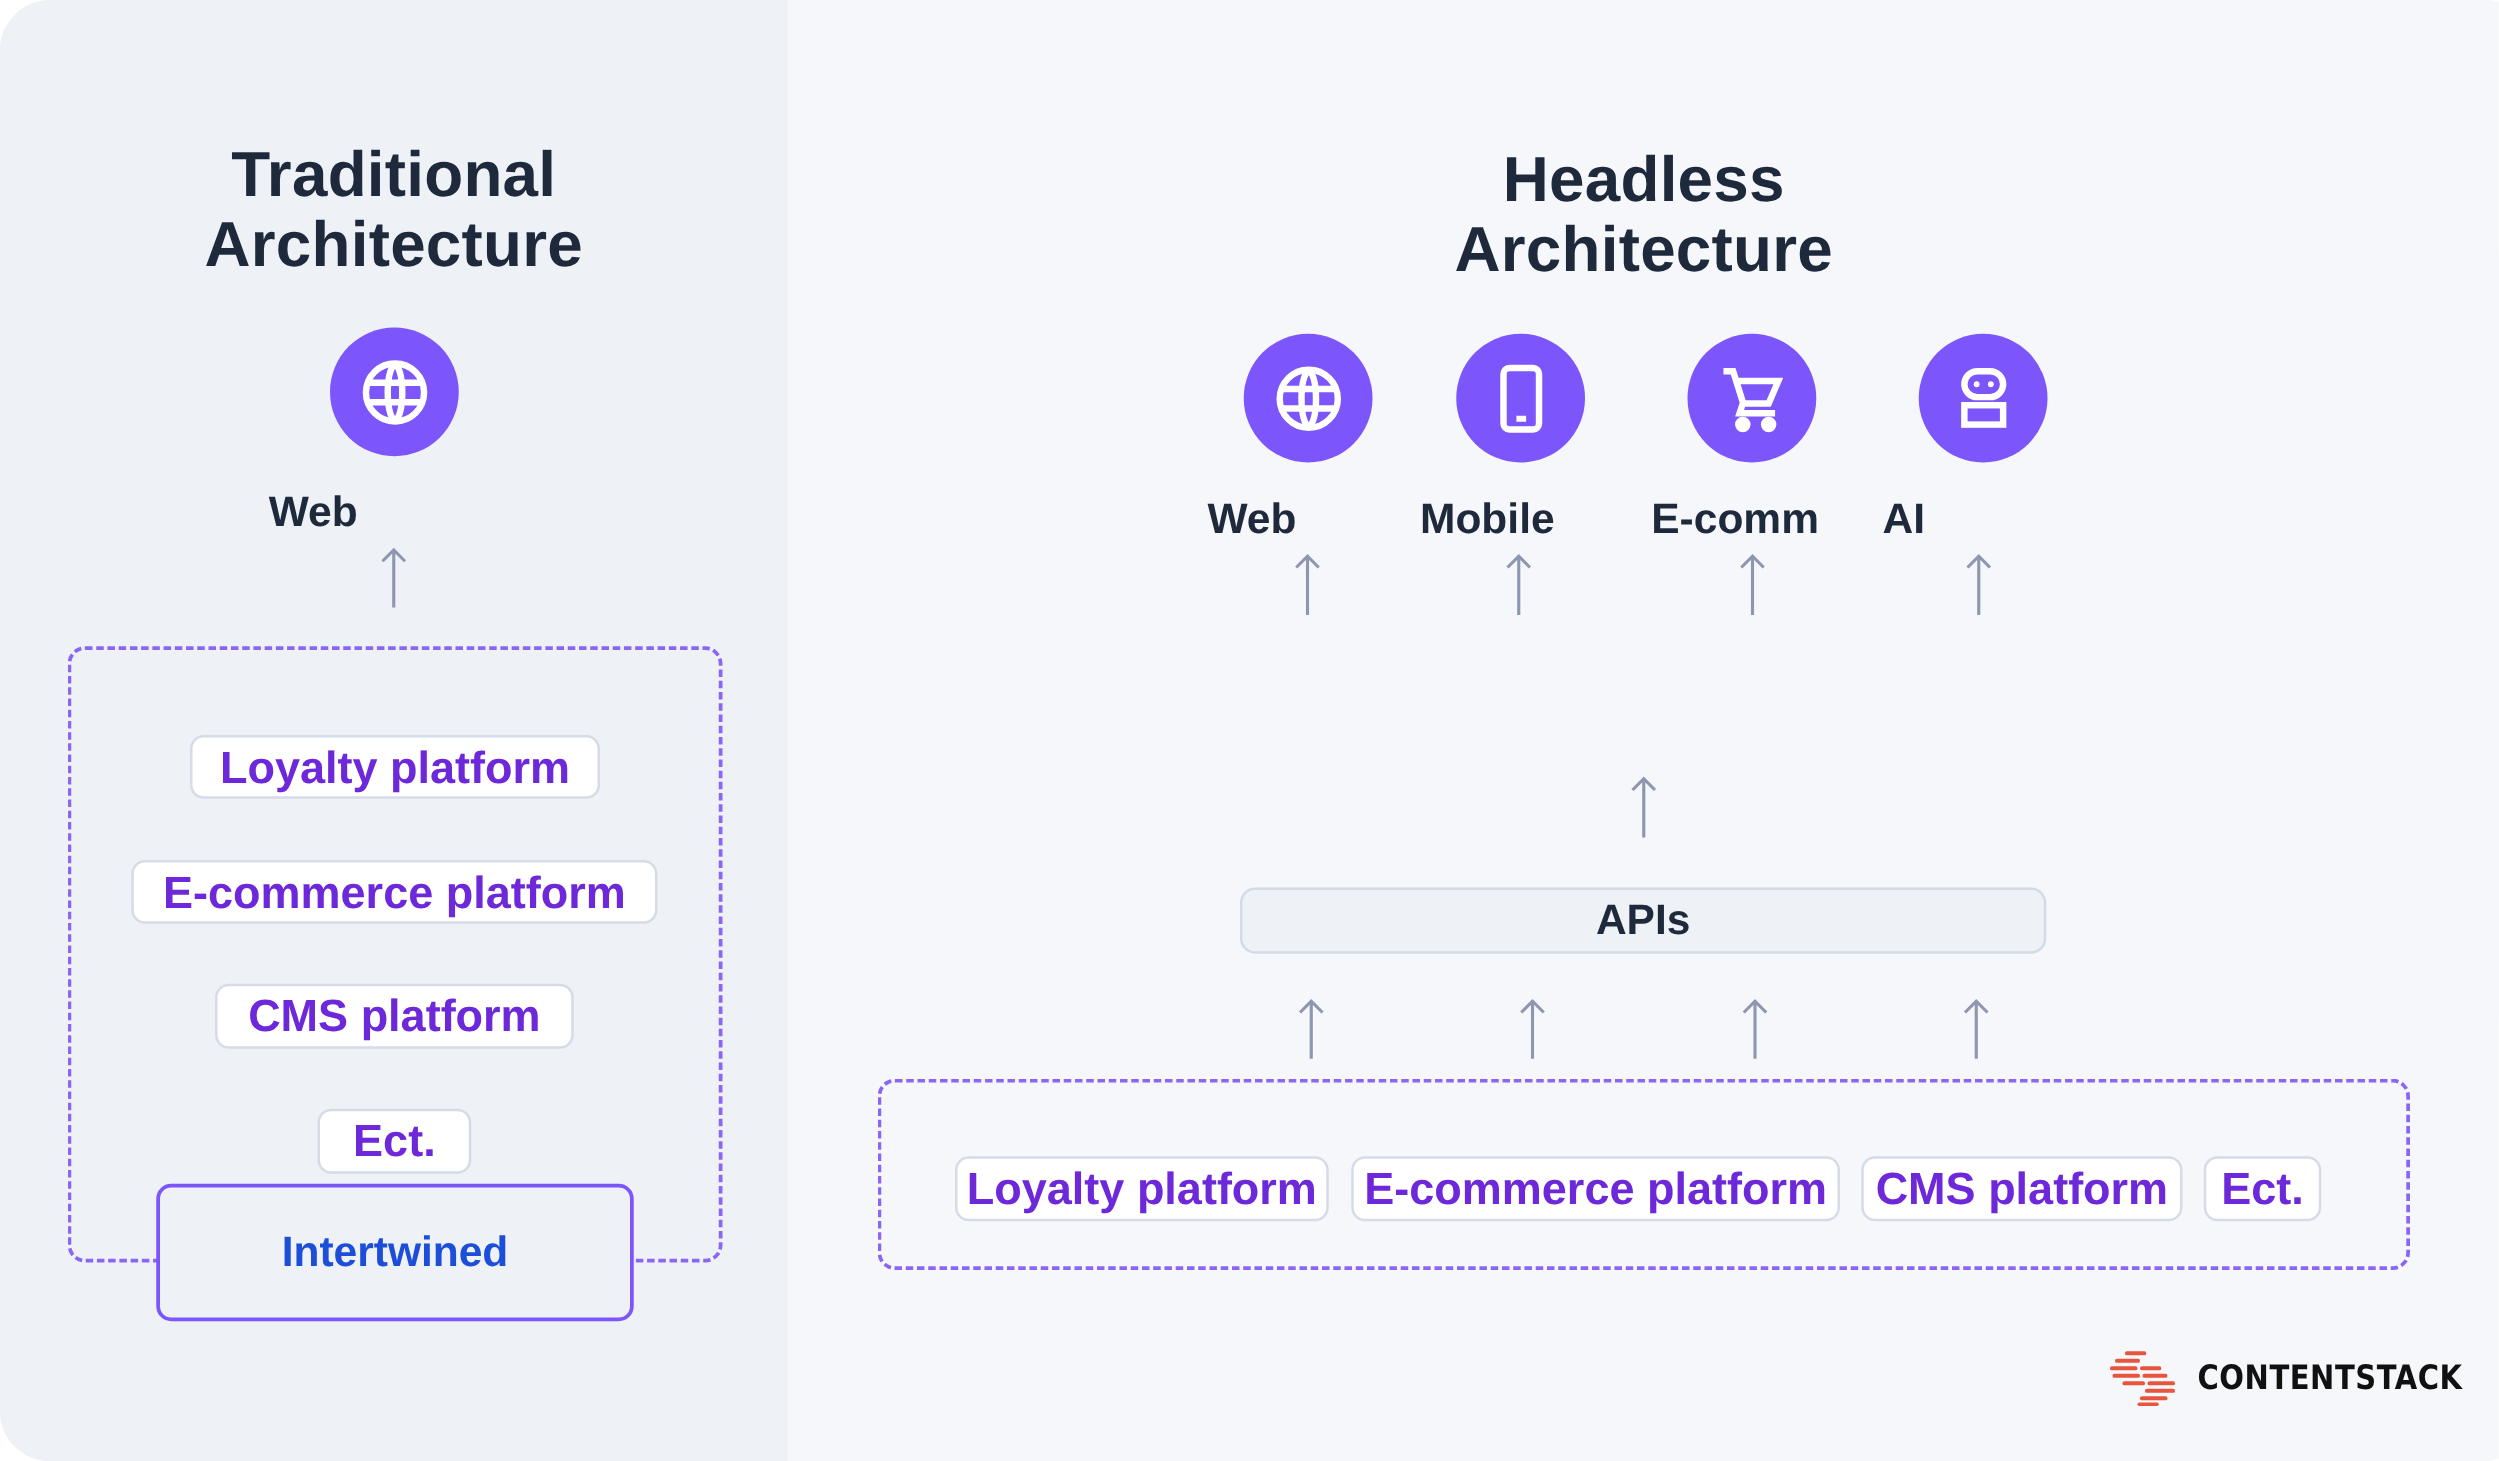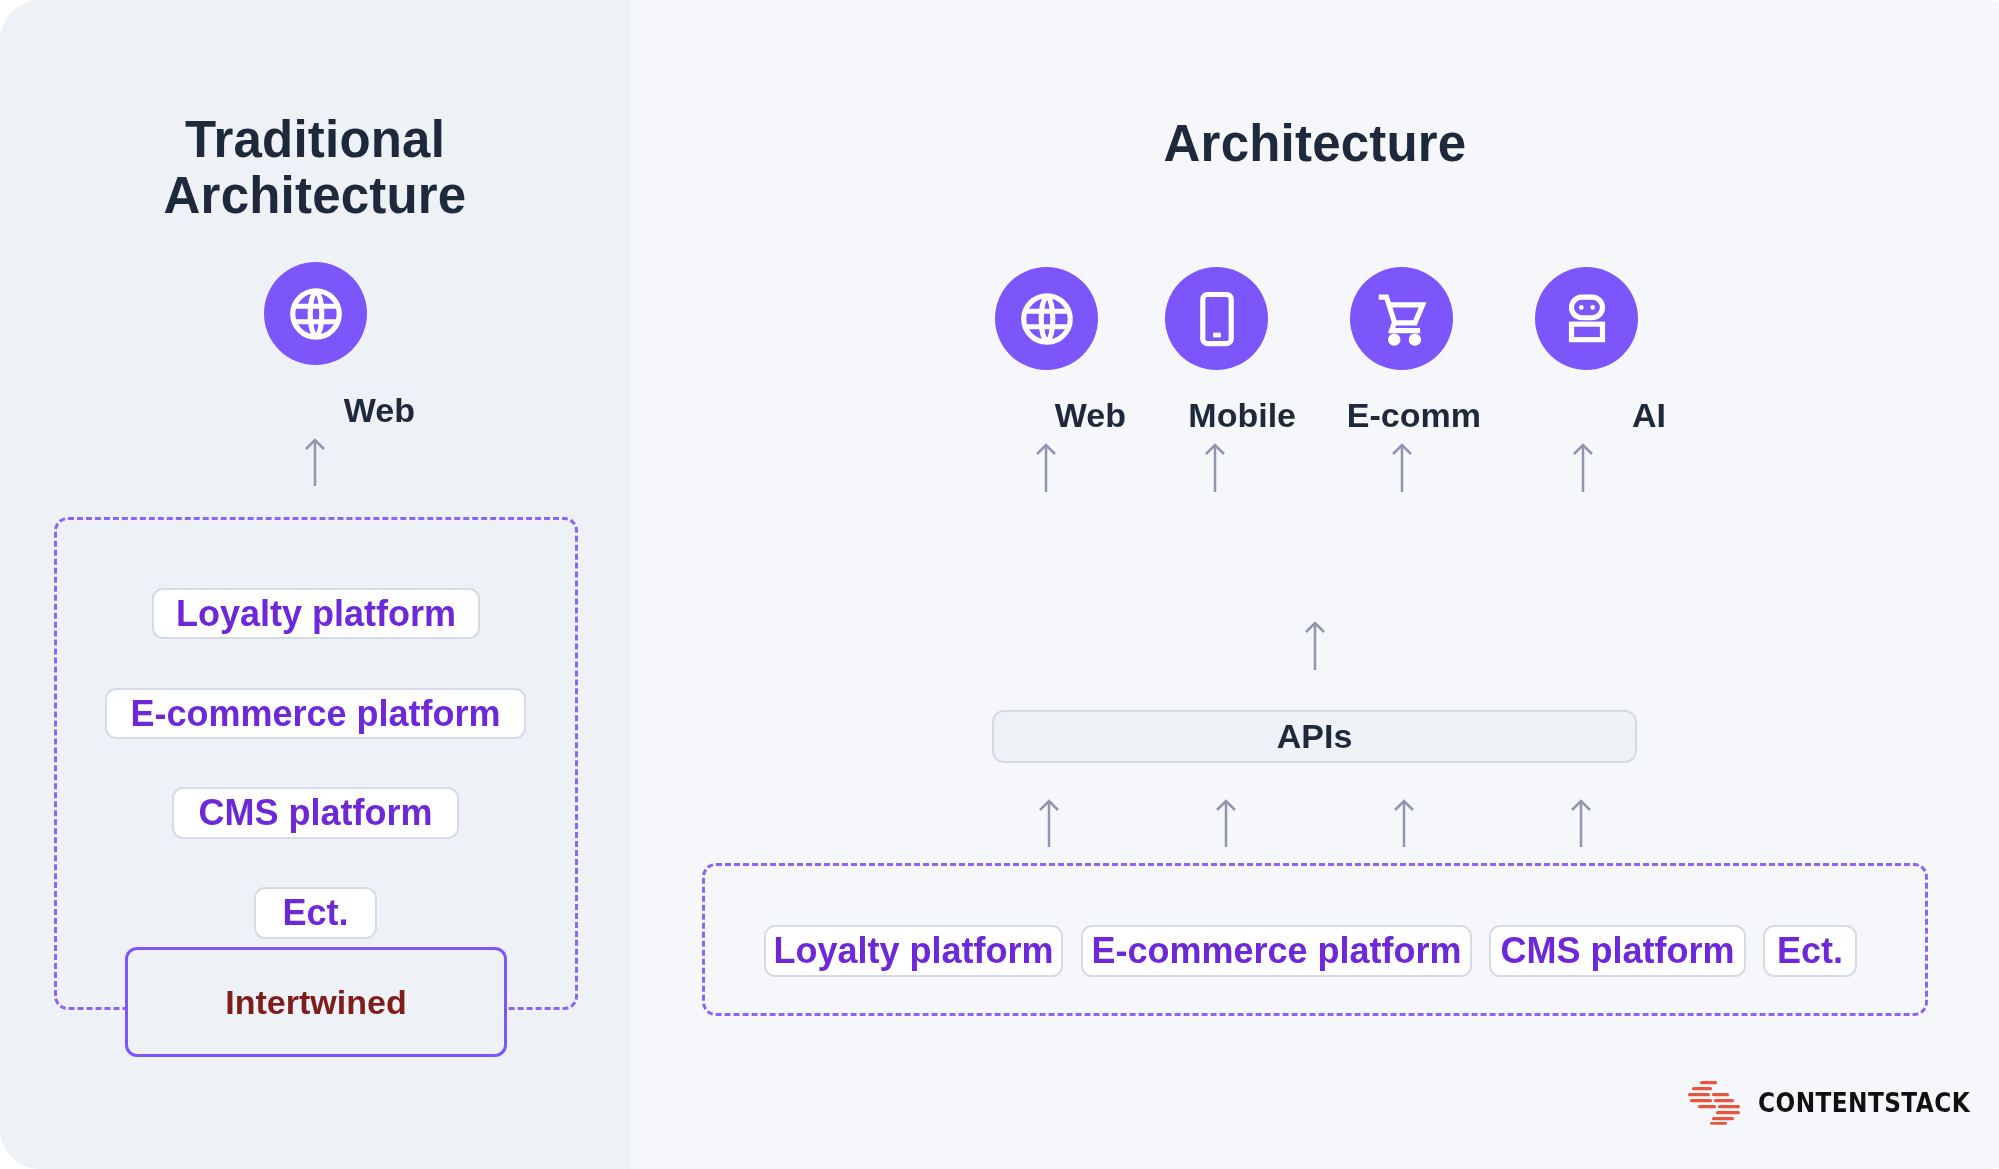--- a/index.html
+++ b/index.html
@@ -6,34 +6,34 @@
     body { width: 1999px; height: 1169px; position: relative; overflow: hidden;
            font-family: "Liberation Sans", "DejaVu Sans", sans-serif; }
     .card { position: absolute; left: 0; top: 0; width: 1999px; height: 1169px;
             border-radius: 40px; overflow: hidden; background: #F5F7FA; padding-left: 28px; }
     .left-panel { position: absolute; left: 0; top: 0; width: 630px; height: 1169px; background: #EEF2F6; }
     .title { position: absolute; text-align: center; color: #1E293B; font-weight: 700;
              font-size: 51px; line-height: 56px; letter-spacing: 0.2px; }
     .icon-circle { position: absolute; width: 103px; height: 103px; border-radius: 50%;
                    background: #7C55FB; display: flex; align-items: center; justify-content: center; }
     .icon-circle svg { width: 62px; height: 62px; }
-    .label { position: absolute; text-align: right; color: #1E293B; font-weight: 700;
+    .label { position: absolute; text-align: left; color: #1E293B; font-weight: 700;
              font-size: 34px; line-height: 40px; }
     .arrow { position: absolute; width: 24px; }
     .arrow svg { display: block; }
     .pill { position: absolute; box-sizing: border-box; background: #ffffff;
             border: 2px solid #D5DCE8; border-radius: 11px; color: #6d28d9;
             font-weight: 700; font-size: 36px; display: flex; align-items: center; justify-content: center;
             white-space: nowrap; margin-top: 20px; }
     .bar { position: absolute; box-sizing: border-box; background: #EEF2F6;
            border: 2.5px solid #D3DBE8; border-radius: 12px; color: #1E293B;
            font-weight: 700; font-size: 34px; display: flex; align-items: center; justify-content: center; }
     .dashed { position: absolute; box-sizing: border-box; border: 3px dashed #8B66F5; border-radius: 14px; }
     .purple-box { position: absolute; box-sizing: border-box; border: 3px solid #7C55FB; border-radius: 12px;
-                  color: #7f1d1d; font-weight: 700; font-size: 34px; display: flex; flex-direction: column;
+                  color: #1d4ed8; font-weight: 700; font-size: 34px; display: flex; flex-direction: column;
                   align-items: center; justify-content: center; text-align: center; line-height: 40px; }
     .left-panel-bg .purple-box { background: #EEF2F6; }
     .logo { position: absolute; left: 1686px; top: 1078px; height: 48px; display: flex; align-items: center; }
     .logo-text { font-family: "DejaVu Sans", sans-serif; font-weight: 700; font-size: 27px; color: #111111;
                  letter-spacing: 0.5px; margin-left: 14px; transform: scaleX(0.86); transform-origin: left center; }
   </style>
 </head>
 <body>
 
 <div class="card">
@@ -63,20 +63,21 @@
     <div class="pill" style="left:105px; top:668px; width:421px; height:51px;">E-commerce platform</div>
     <div class="pill" style="left:172px; top:767px; width:287px; height:52px;">CMS platform</div>
     <div class="pill" style="left:254px; top:867px; width:123px; height:52px;">Ect.</div>
 
     <div class="purple-box" style="left:125px; top:947px; width:382px; height:110px;">
       <div>Intertwined</div>
     </div>
   </div>
 
   <div class="title" style="left:1015px; width:600px; top:116px;">
+    <div>Headless</div>
     <div>Architecture</div>
   </div>
 
   <div class="icon-circle" style="left:995px; top:267px;">
     <svg viewBox="0 0 24 24" fill="none" stroke="#fff" stroke-width="2">
       <circle cx="12" cy="12" r="9"></circle>
       <path d="M3 9h18M3 15h18M12 3c-3 3-3 15 0 18M12 3c3 3 3 15 0 18"></path>
     </svg>
   </div>
   <div class="icon-circle" style="left:1165px; top:267px;">

